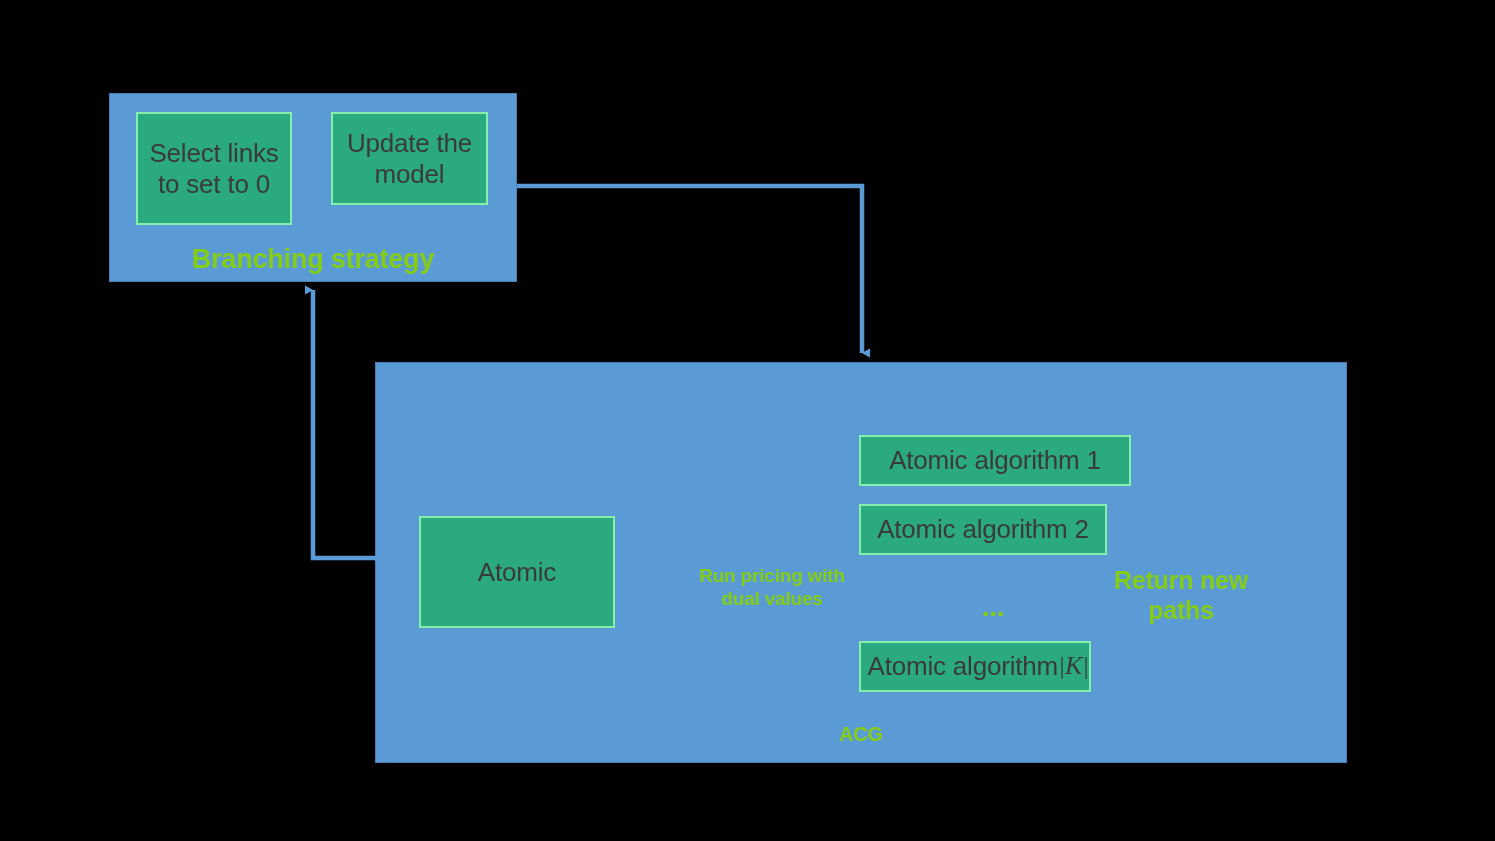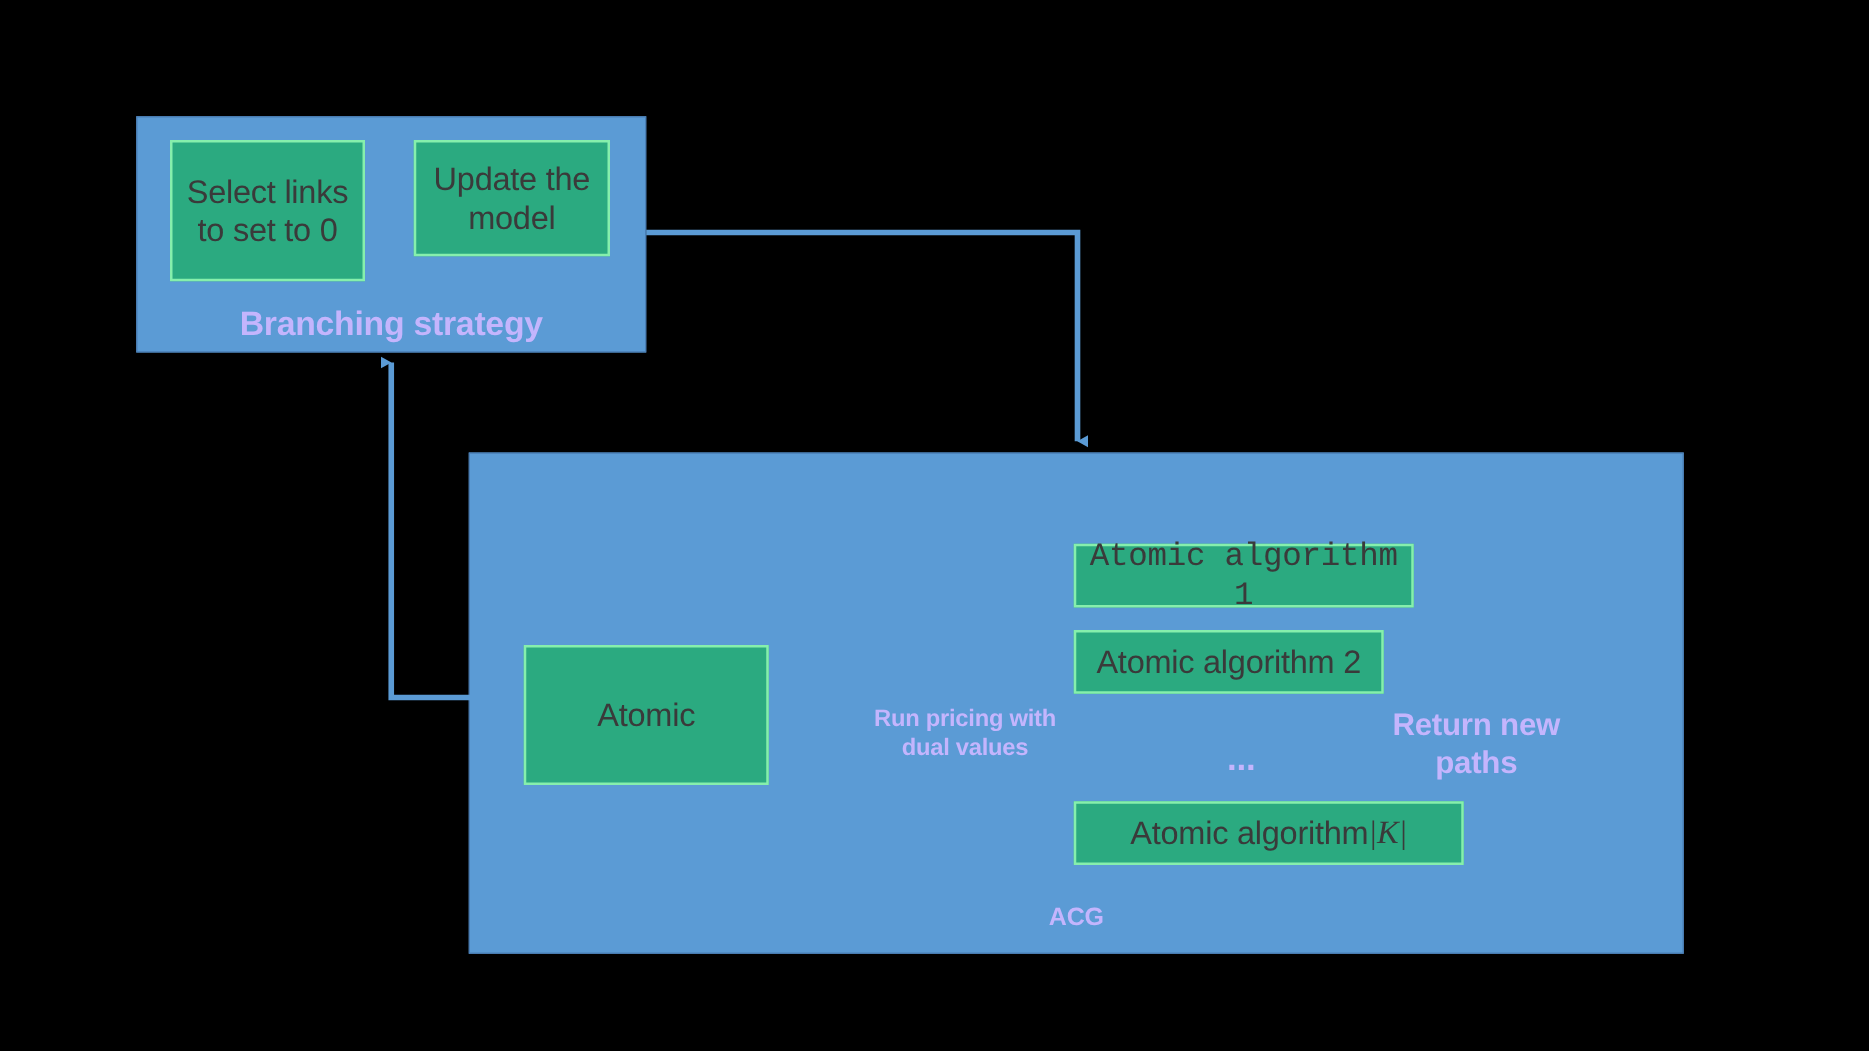--- a/index.html
+++ b/index.html
@@ -37,40 +37,40 @@
     text-align: center;
     color: #3A3A3A;
     font-weight: 400;
     line-height: 1.18;
     letter-spacing: -0.2px;
   }
 
   
   .caption {
     position: absolute;
-    color: #c4b5fd;
+    color: #84cc16;
     font-weight: bold;
     text-align: center;
     line-height: 1.2;
     letter-spacing: -0.2px;
     white-space: pre-line;
   }
 
   
   #branching-panel { left: 109px;  top: 93px;  width: 408px; height: 189px; }
   #acg-panel       { left: 375px;  top: 362px; width: 972px; height: 401px; }
 
   #node-select-links { left: 136px; top: 112px; width: 156px; height: 113px; font-size: 26px; }
   #node-update-model { left: 331px; top: 112px; width: 157px; height: 93px; font-size: 26px; }
 
   #node-master { left: 419px; top: 516px; width: 196px; height: 112px; font-size: 26px; }
 
-  #node-atomic-1 { left: 859px; top: 435px; width: 272px; height: 51px; font-size: 26px; font-family: Liberation Mono, monospace; }
+  #node-atomic-1 { left: 859px; top: 435px; width: 272px; height: 51px; font-size: 26px; }
   #node-atomic-2 { left: 859px; top: 504px; width: 248px; height: 51px; font-size: 26px; }
-  #node-atomic-k { left: 859px; top: 641px; width: 312px; height: 51px; font-size: 26px; }
+  #node-atomic-k { left: 859px; top: 641px; width: 232px; height: 51px; font-size: 26px; justify-content: flex-end; }
 
   #label-branching-strategy {
     left: 109px; top: 243px; width: 408px; font-size: 27px;
   }
   #label-acg {
     left: 375px; top: 722px; width: 972px; font-size: 20px;
   }
   #label-run-pricing {
     left: 661px; top: 565px; width: 222px; font-size: 19px;
   }

